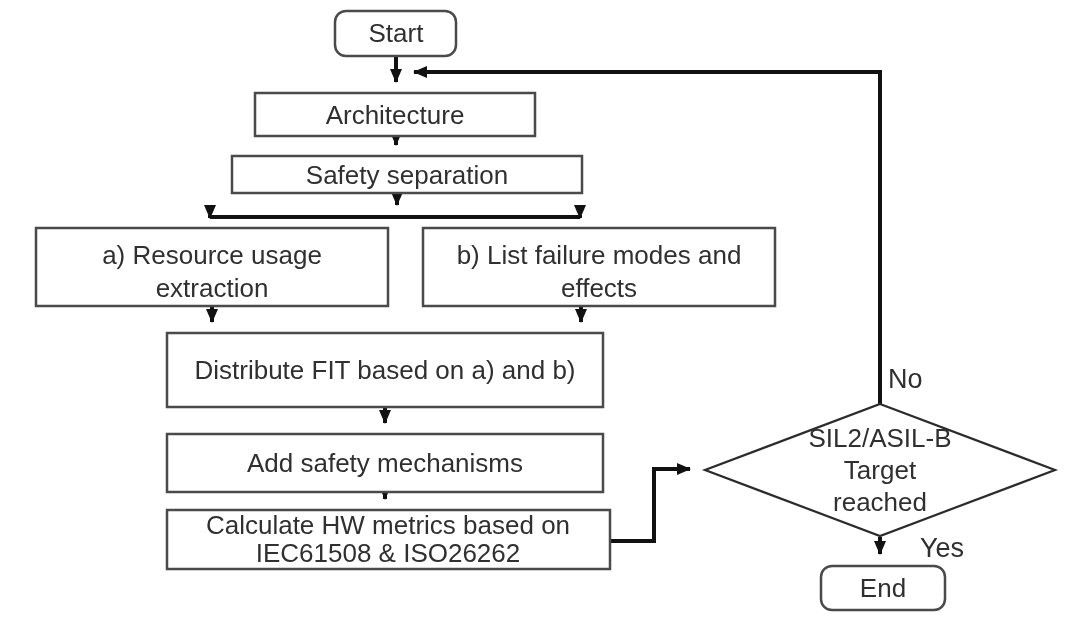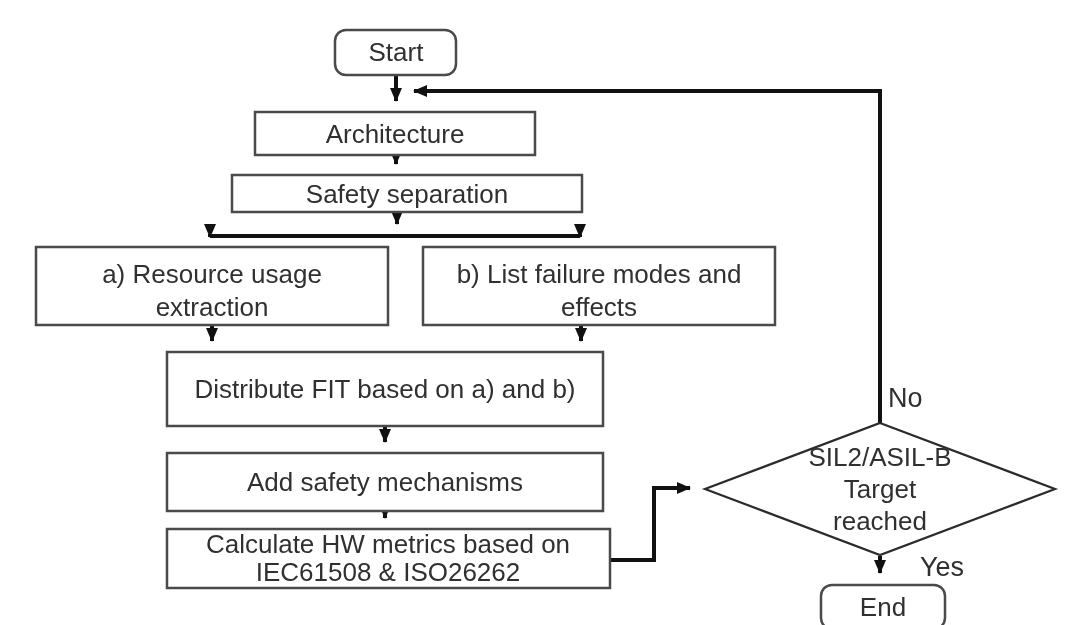--- a/index.html
+++ b/index.html
@@ -8,21 +8,20 @@
     background: var(--color-background, #ffffff);
     width: 1080px;
     height: 625px;
     overflow: hidden;
   }
   .stage {
     position: relative;
     width: 1080px;
     height: 537px;
     background: var(--color-background, #ffffff);
-    margin-top: 19px;
   }
   svg { display: block; }
   text {
     font-family: "Liberation Sans", "DejaVu Sans", sans-serif;
     fill: var(--color-text, #303030);
   }
   .node-rect {
     fill: #ffffff;
     stroke: var(--color-box-border, #4a4a4a);
     stroke-width: 2.5;

